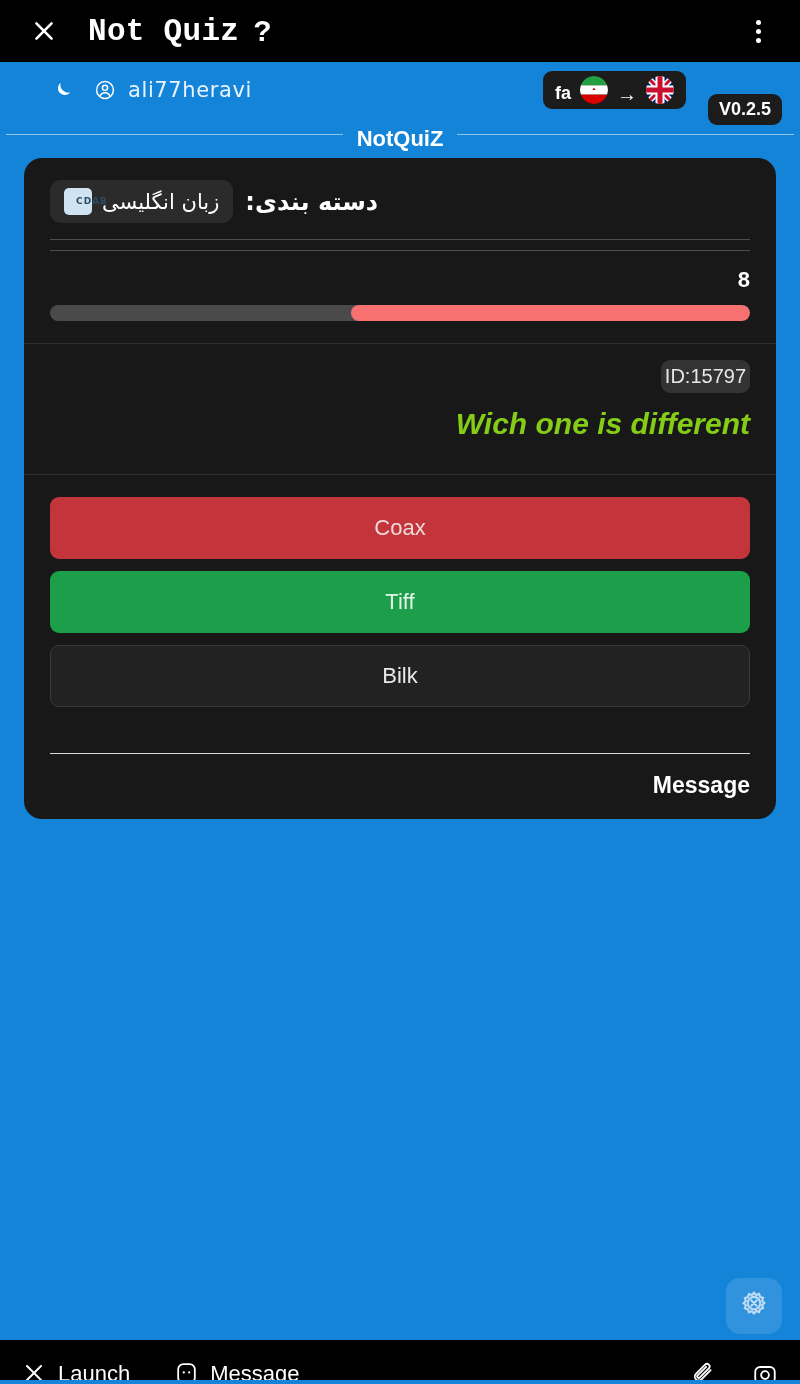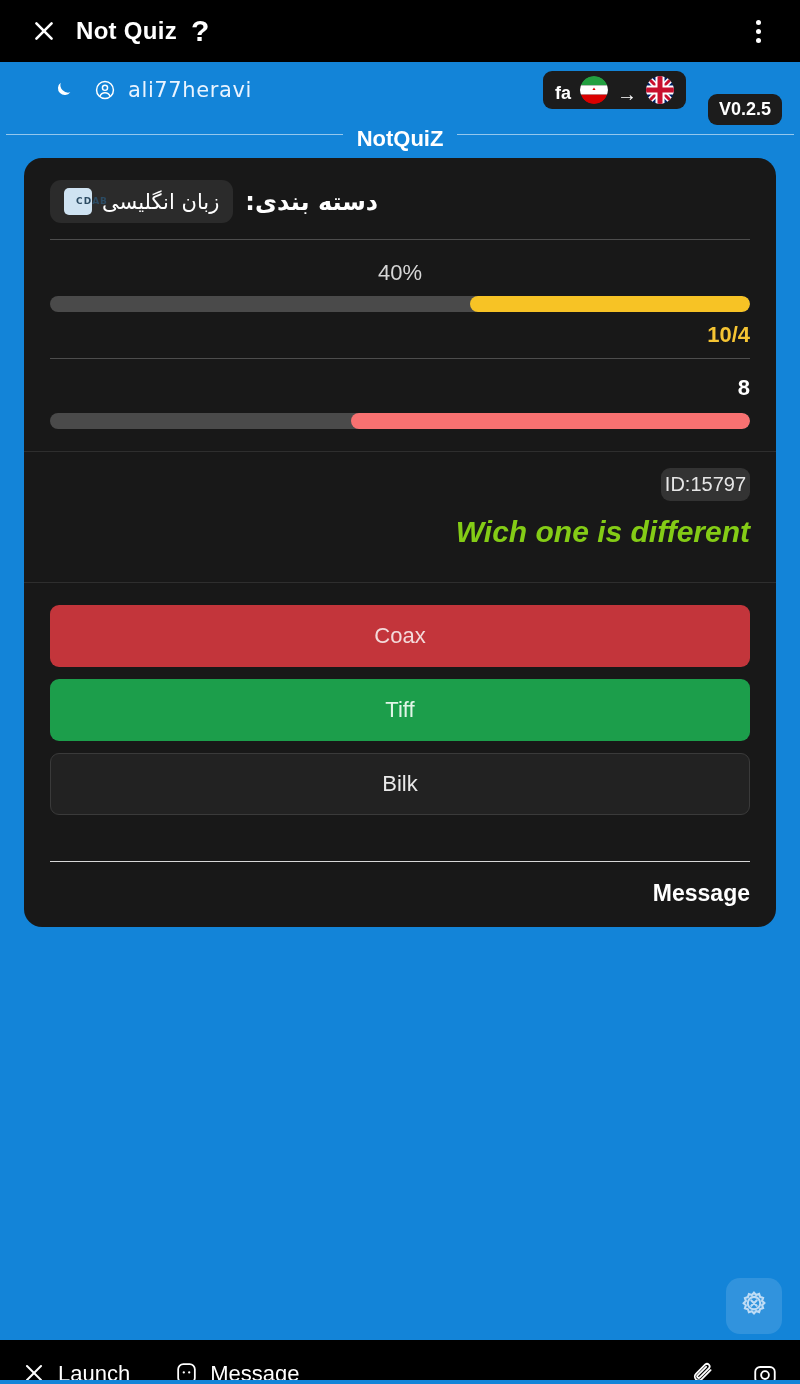--- a/index.html
+++ b/index.html
@@ -28,26 +28,27 @@
     align-items: center;
     padding: 0 24px;
   }
   .appbar-close {
     width: 40px; height: 40px;
     display: flex; align-items: center; justify-content: center;
     color: #ffffff;
     flex: none;
   }
   .appbar-title {
-    margin-left: 12px;
-    color: #ffffff;
-    font-size: 24px;
+    margin-left: 24px;
+    color: #ffffff;
+    font-size: 31px;
     font-weight: bold;
     letter-spacing: .3px;
     white-space: nowrap;
+    font-family: Liberation Mono, monospace;
   }
   .appbar-help {
     margin-left: 14px;
     color: #ffffff;
     font-size: 30px;
     font-weight: bold;
   }
   .appbar-spacer { flex: 1 1 auto; }
   .appbar-menu {
     width: 36px; height: 40px;
@@ -380,27 +381,20 @@
             <span>AB</span>
             <span>CD</span>
           </span>
         </span>
       </div>
 
       <div class="card-pad">
         <div class="hr"></div>
       </div>
 
-      <div class="prog-wrap">
-        <div class="prog-value">40%</div>
-        <div class="bar">
-          <div class="fill fill-score" style="width: 40%;"></div>
-        </div>
-        <div class="prog-caption caption-yellow">10/4</div>
-      </div>
 
       <div class="card-pad">
         <div class="hr"></div>
       </div>
 
       <div class="prog-wrap">
         <div class="prog-caption caption-white" style="padding:2px 0 12px 0;">8</div>
         <div class="bar">
           <div class="fill fill-timer" style="width: 57%;"></div>
         </div>

